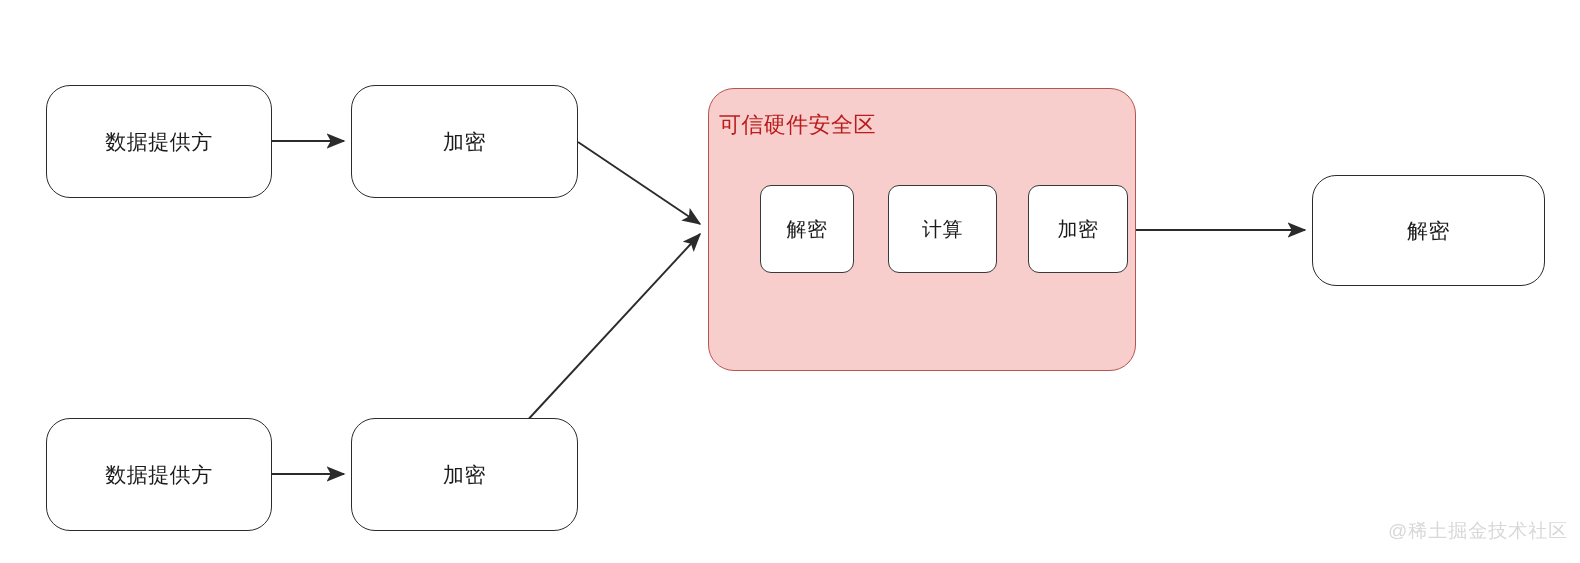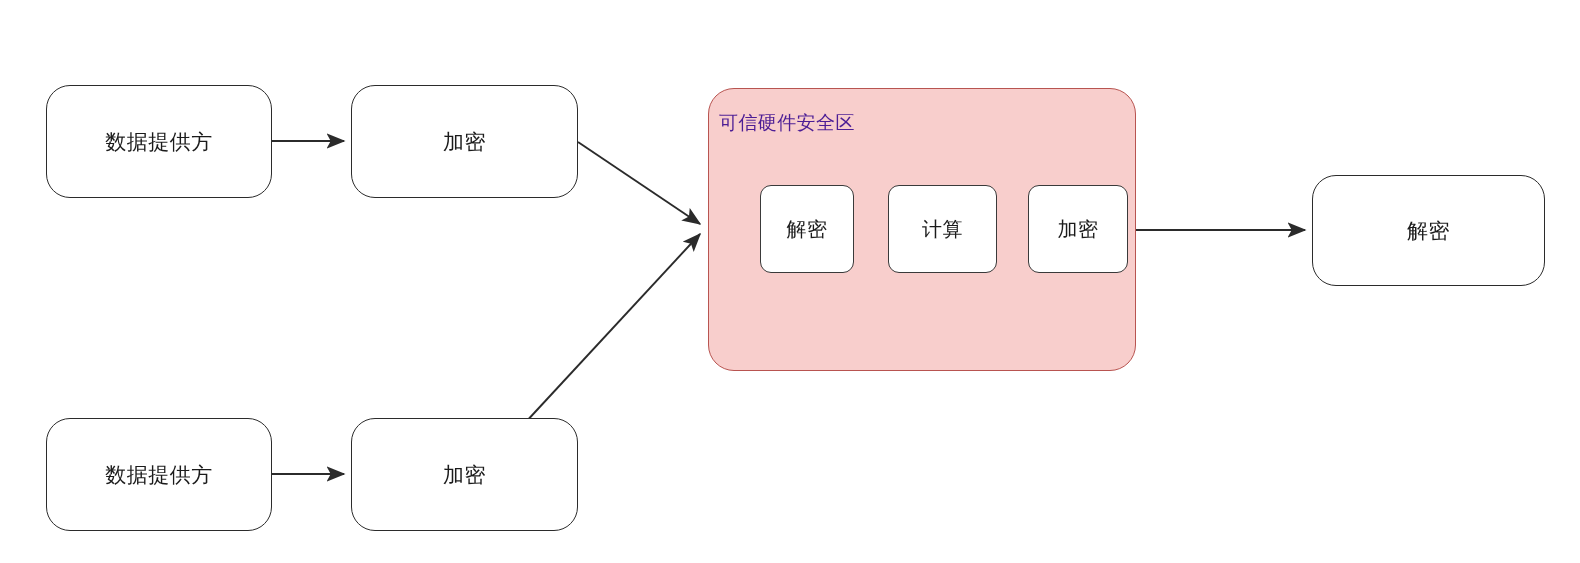--- a/index.html
+++ b/index.html
@@ -47,22 +47,22 @@
   .enclave {
     position: absolute;
     box-sizing: border-box;
     background: #f8cecc;
     border: 1.8px solid #b85450;
     border-radius: 26px;
     z-index: 1;
   }
   .enclave-title {
     position: absolute;
-    color: #4c1d95;
-    font-size: 19px;
+    color: #b91c1c;
+    font-size: 22px;
     letter-spacing: 0.4px;
     white-space: nowrap;
     z-index: 3;
   }
   .watermark {
     position: absolute;
     color: #d8d8d8;
     font-size: 19px;
     letter-spacing: 1px;
     white-space: nowrap;
@@ -114,14 +114,15 @@
         <span>计算</span>
       </div>
       <div class="node node-inner" style="left: 1028px; top: 185px; width: 100px; height: 88px;">
         <span>加密</span>
       </div>
       <div class="node" style="left: 1312px; top: 175px; width: 233px; height: 111px;">
         <span>解密</span>
       </div>
     </div>
 
+  <div class="watermark" style="left: 1388px; top: 518px; color: rgb(216, 216, 216);">@稀土掘金技术社区</div>
 
 </div>
 
 </body></html>

